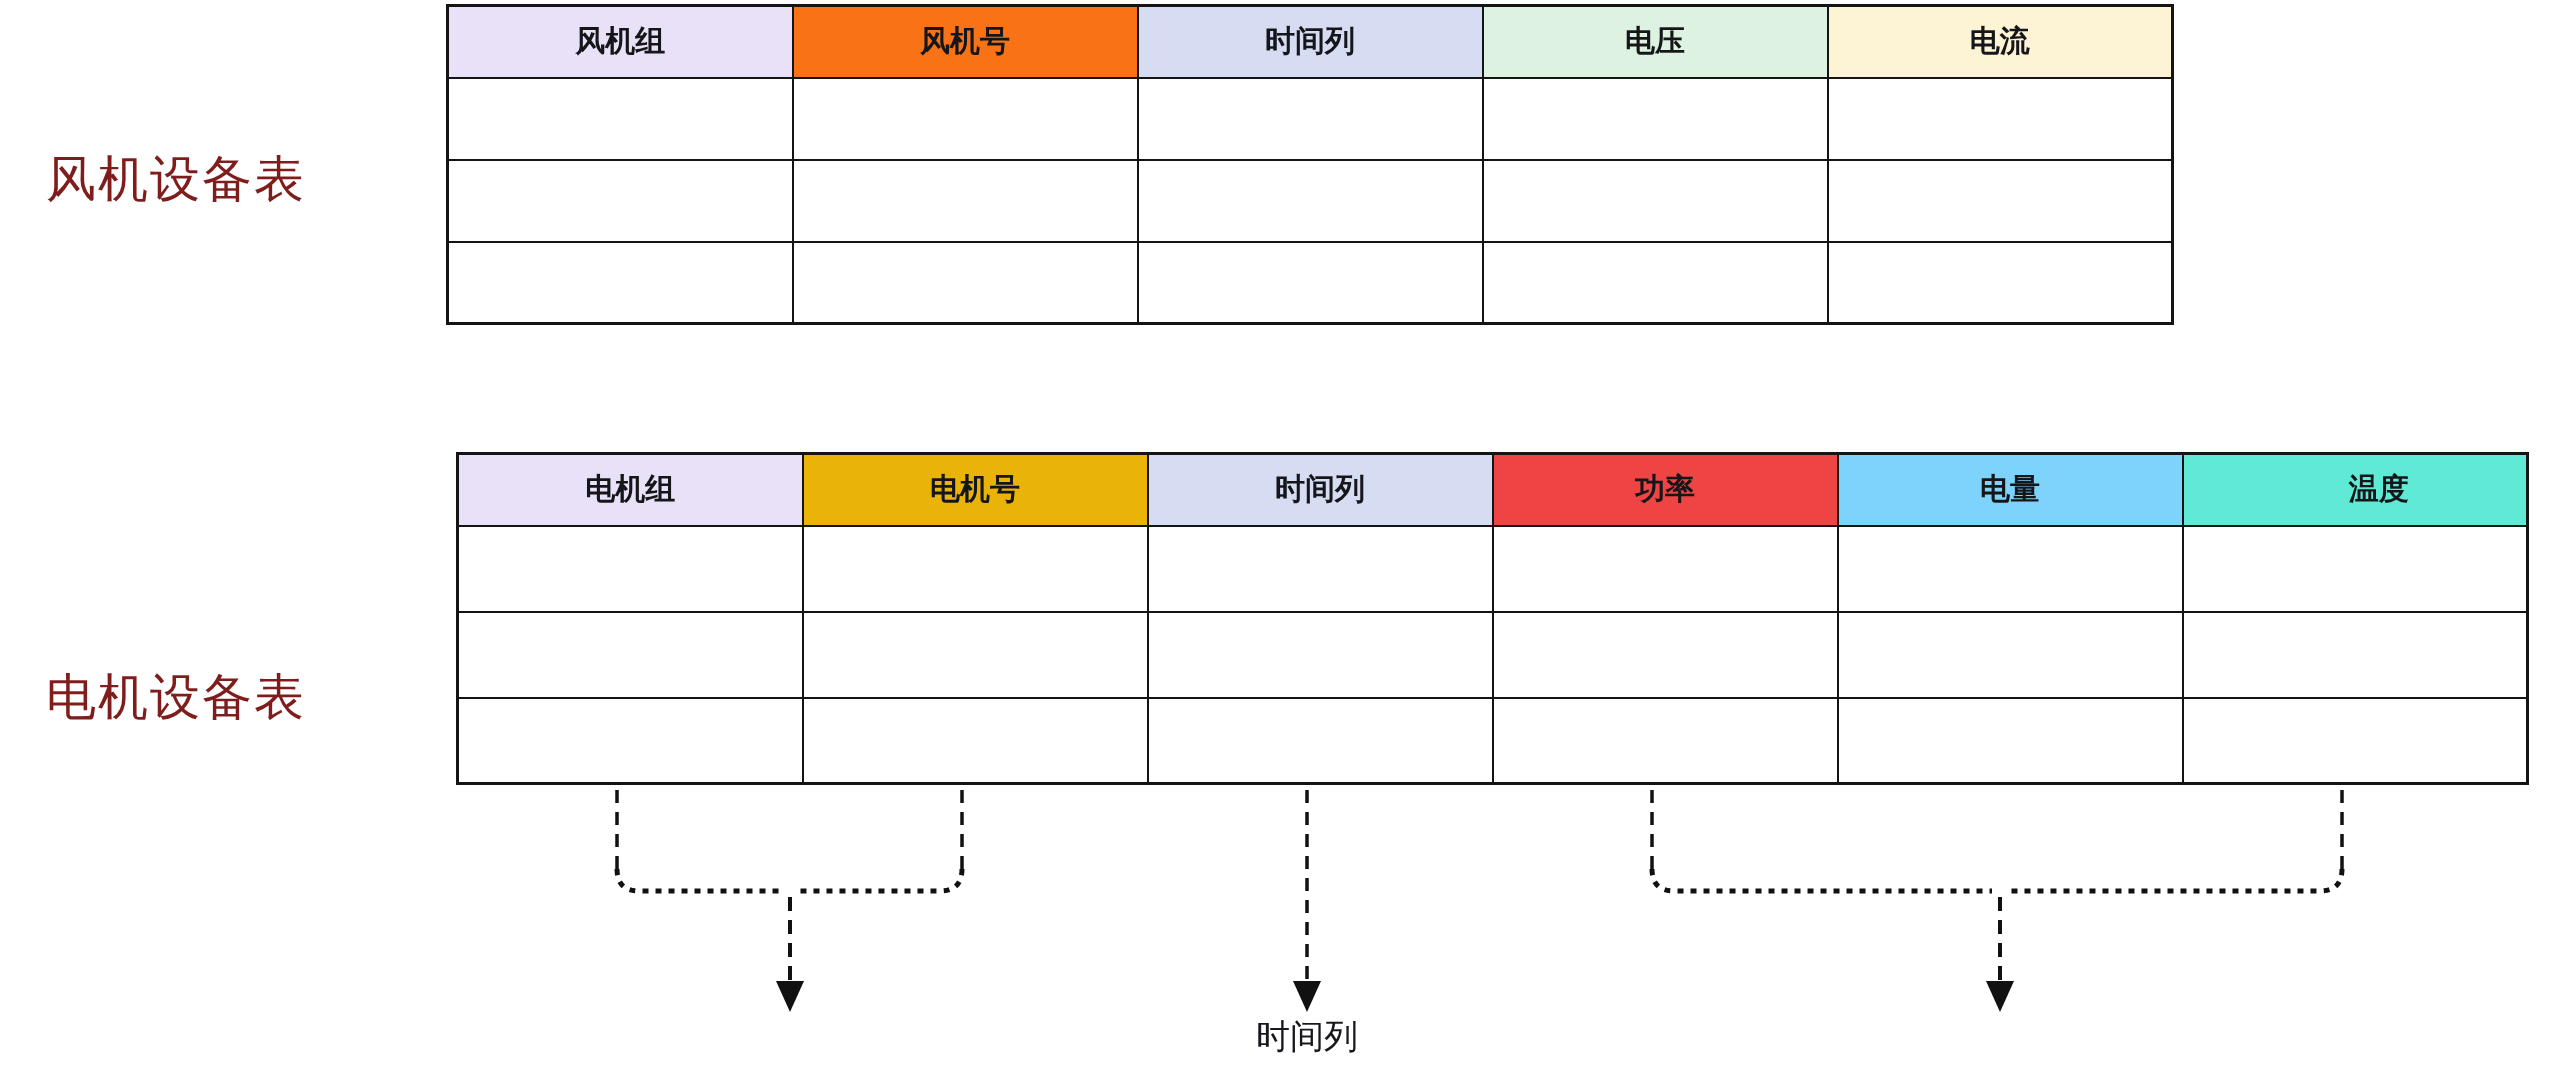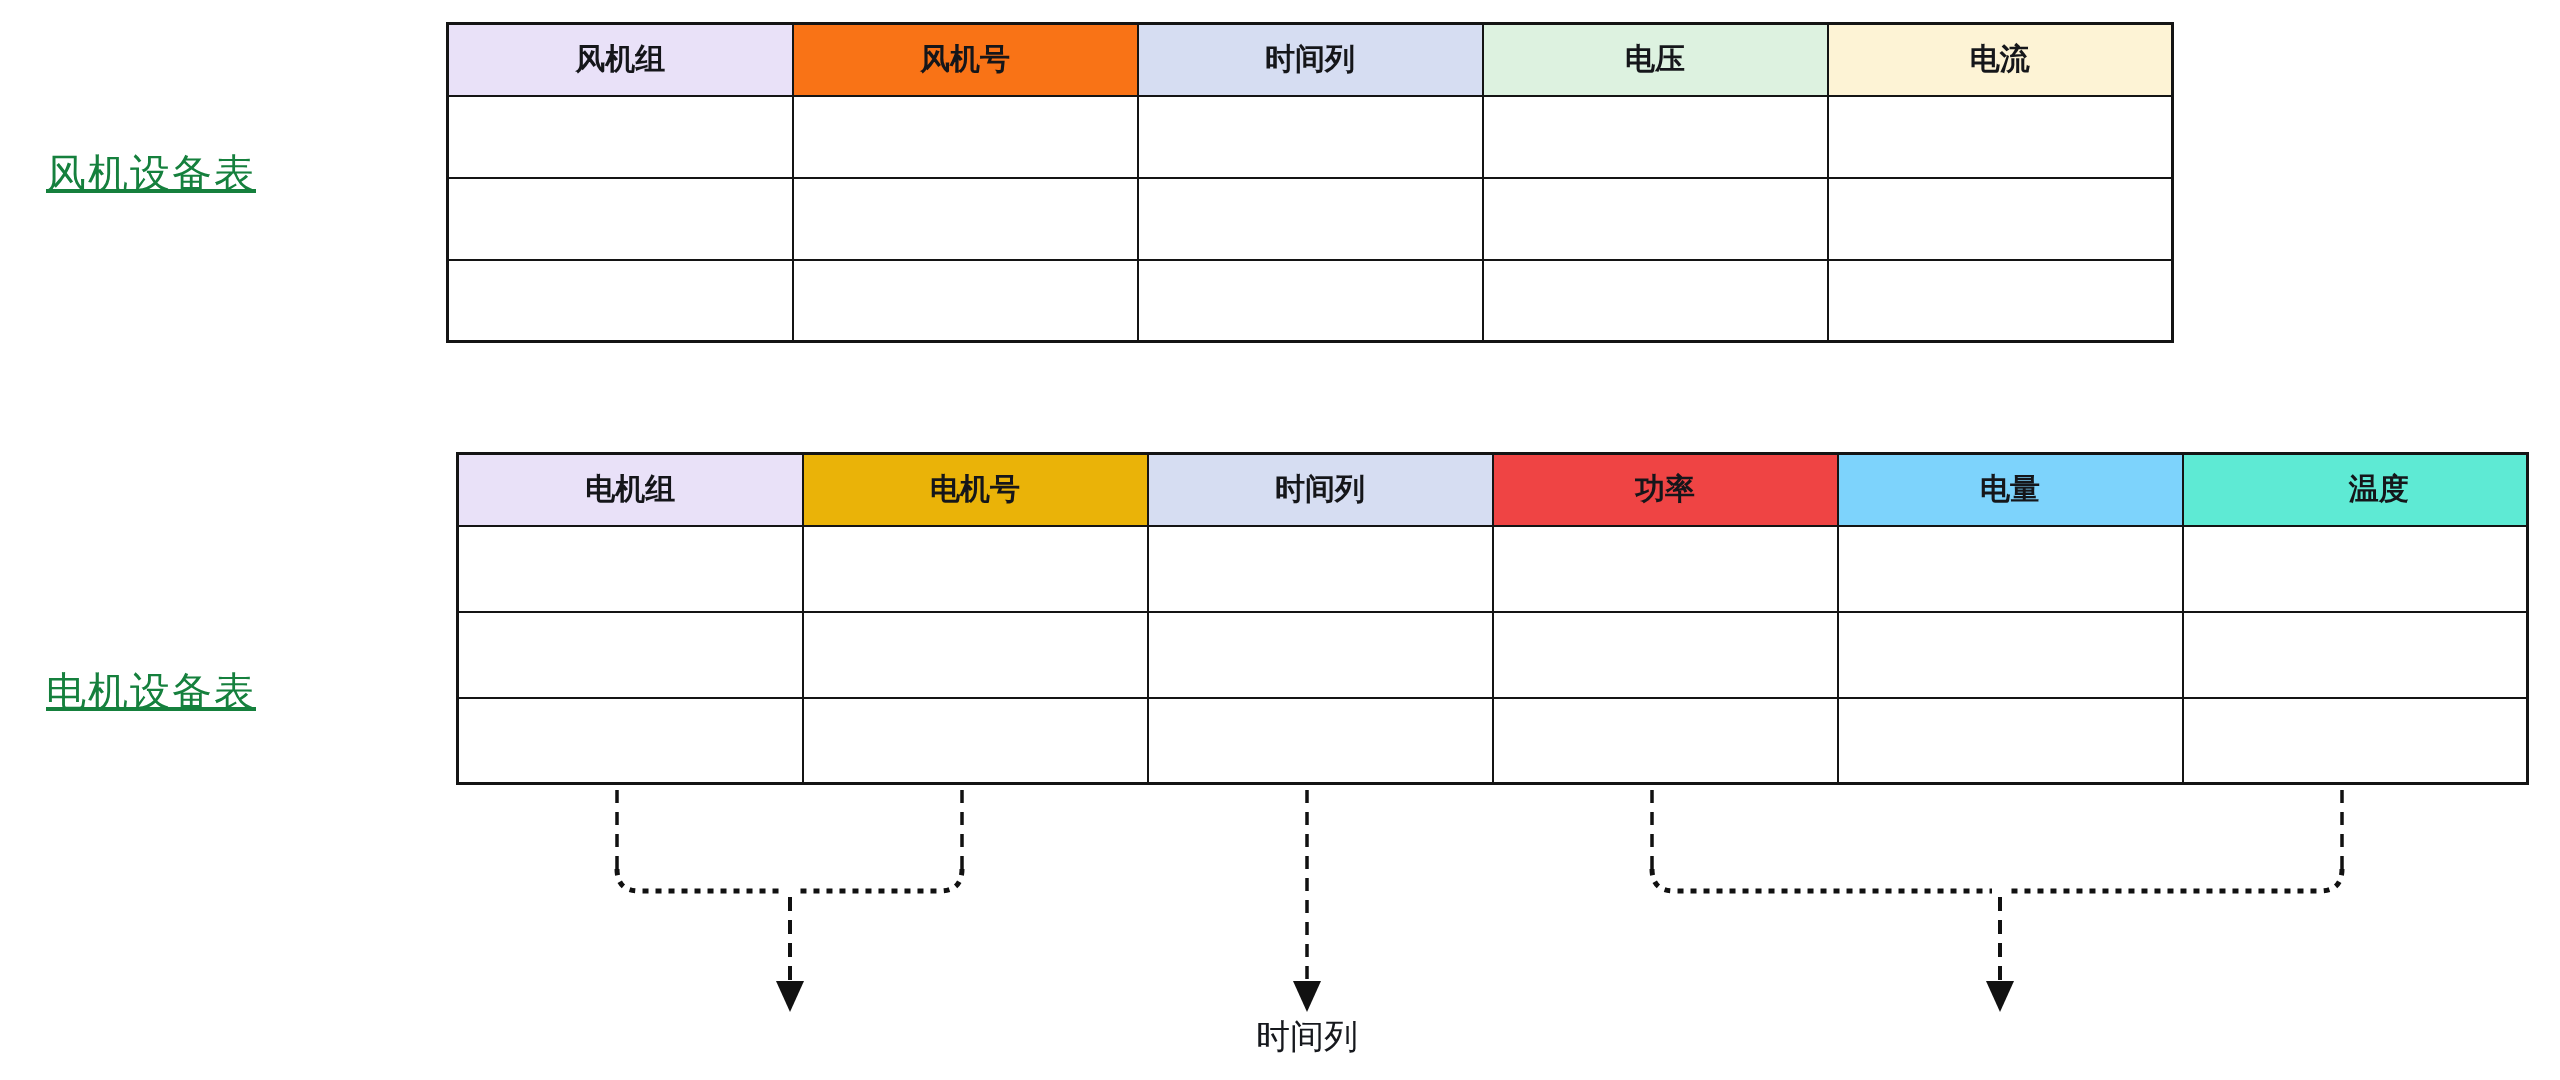--- a/index.html
+++ b/index.html
@@ -15,32 +15,31 @@
     text-align:center;
     vertical-align:middle;
   }
   table.device{border:3px solid #141414;}
   table.device th{
     font-size:30px;
     font-weight:700;
     color:#15161a;
     height:72px;
   }
-  #fan-table{left:446px;top:22px;}
+  #fan-table{left:446px;top:4px;}
   #fan-table td{height:82px;background:#ffffff;}
   #motor-table{left:446px;top:452px;margin-left:10px;}
   #motor-table td{height:86px;background:#ffffff;}
 
   .side-label{
     position:absolute;
-    font-size:40px;
+    font-size:50px;
     letter-spacing:2px;
-    color:#15803d;
+    color:#7f1d1d;
     white-space:nowrap;
-    text-decoration:underline;
   }
   #fan-table-title{left:46px;top:146px;}
   #motor-table-title{left:46px;top:664px;}
 
   .anno-label{
     position:absolute;
     font-size:34px;
     color:#16181d;
     width:400px;
     text-align:center;

